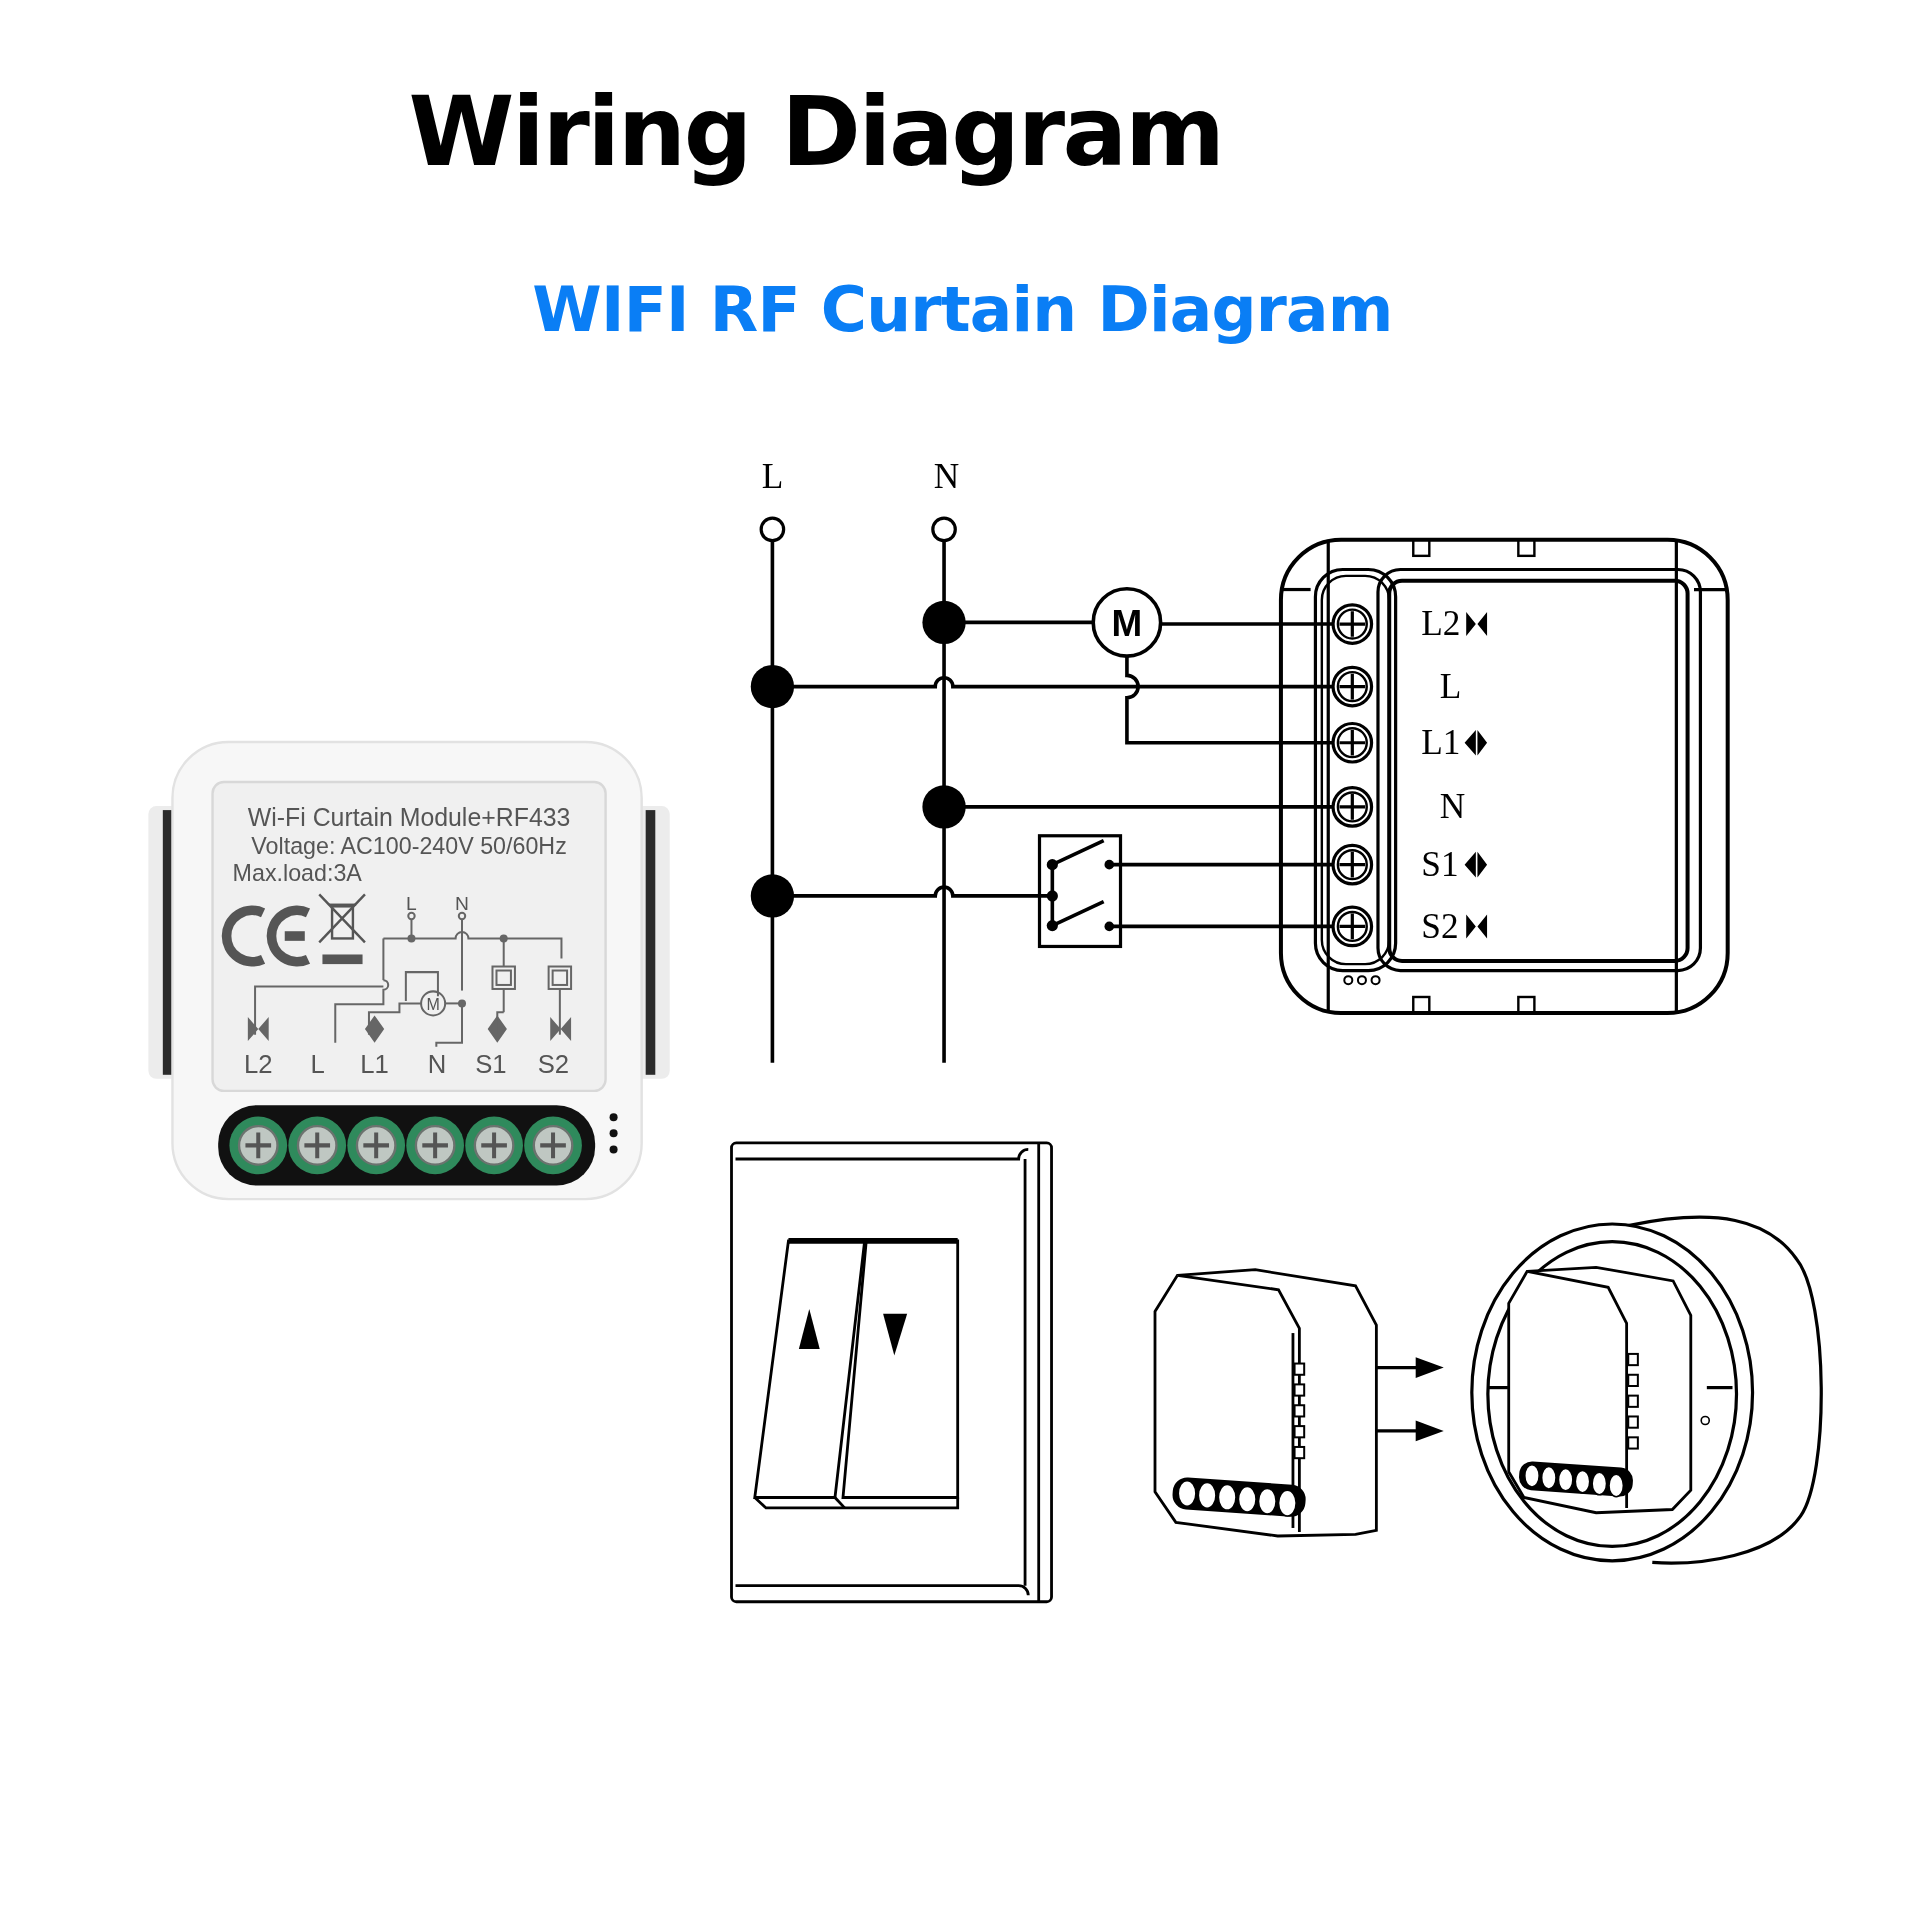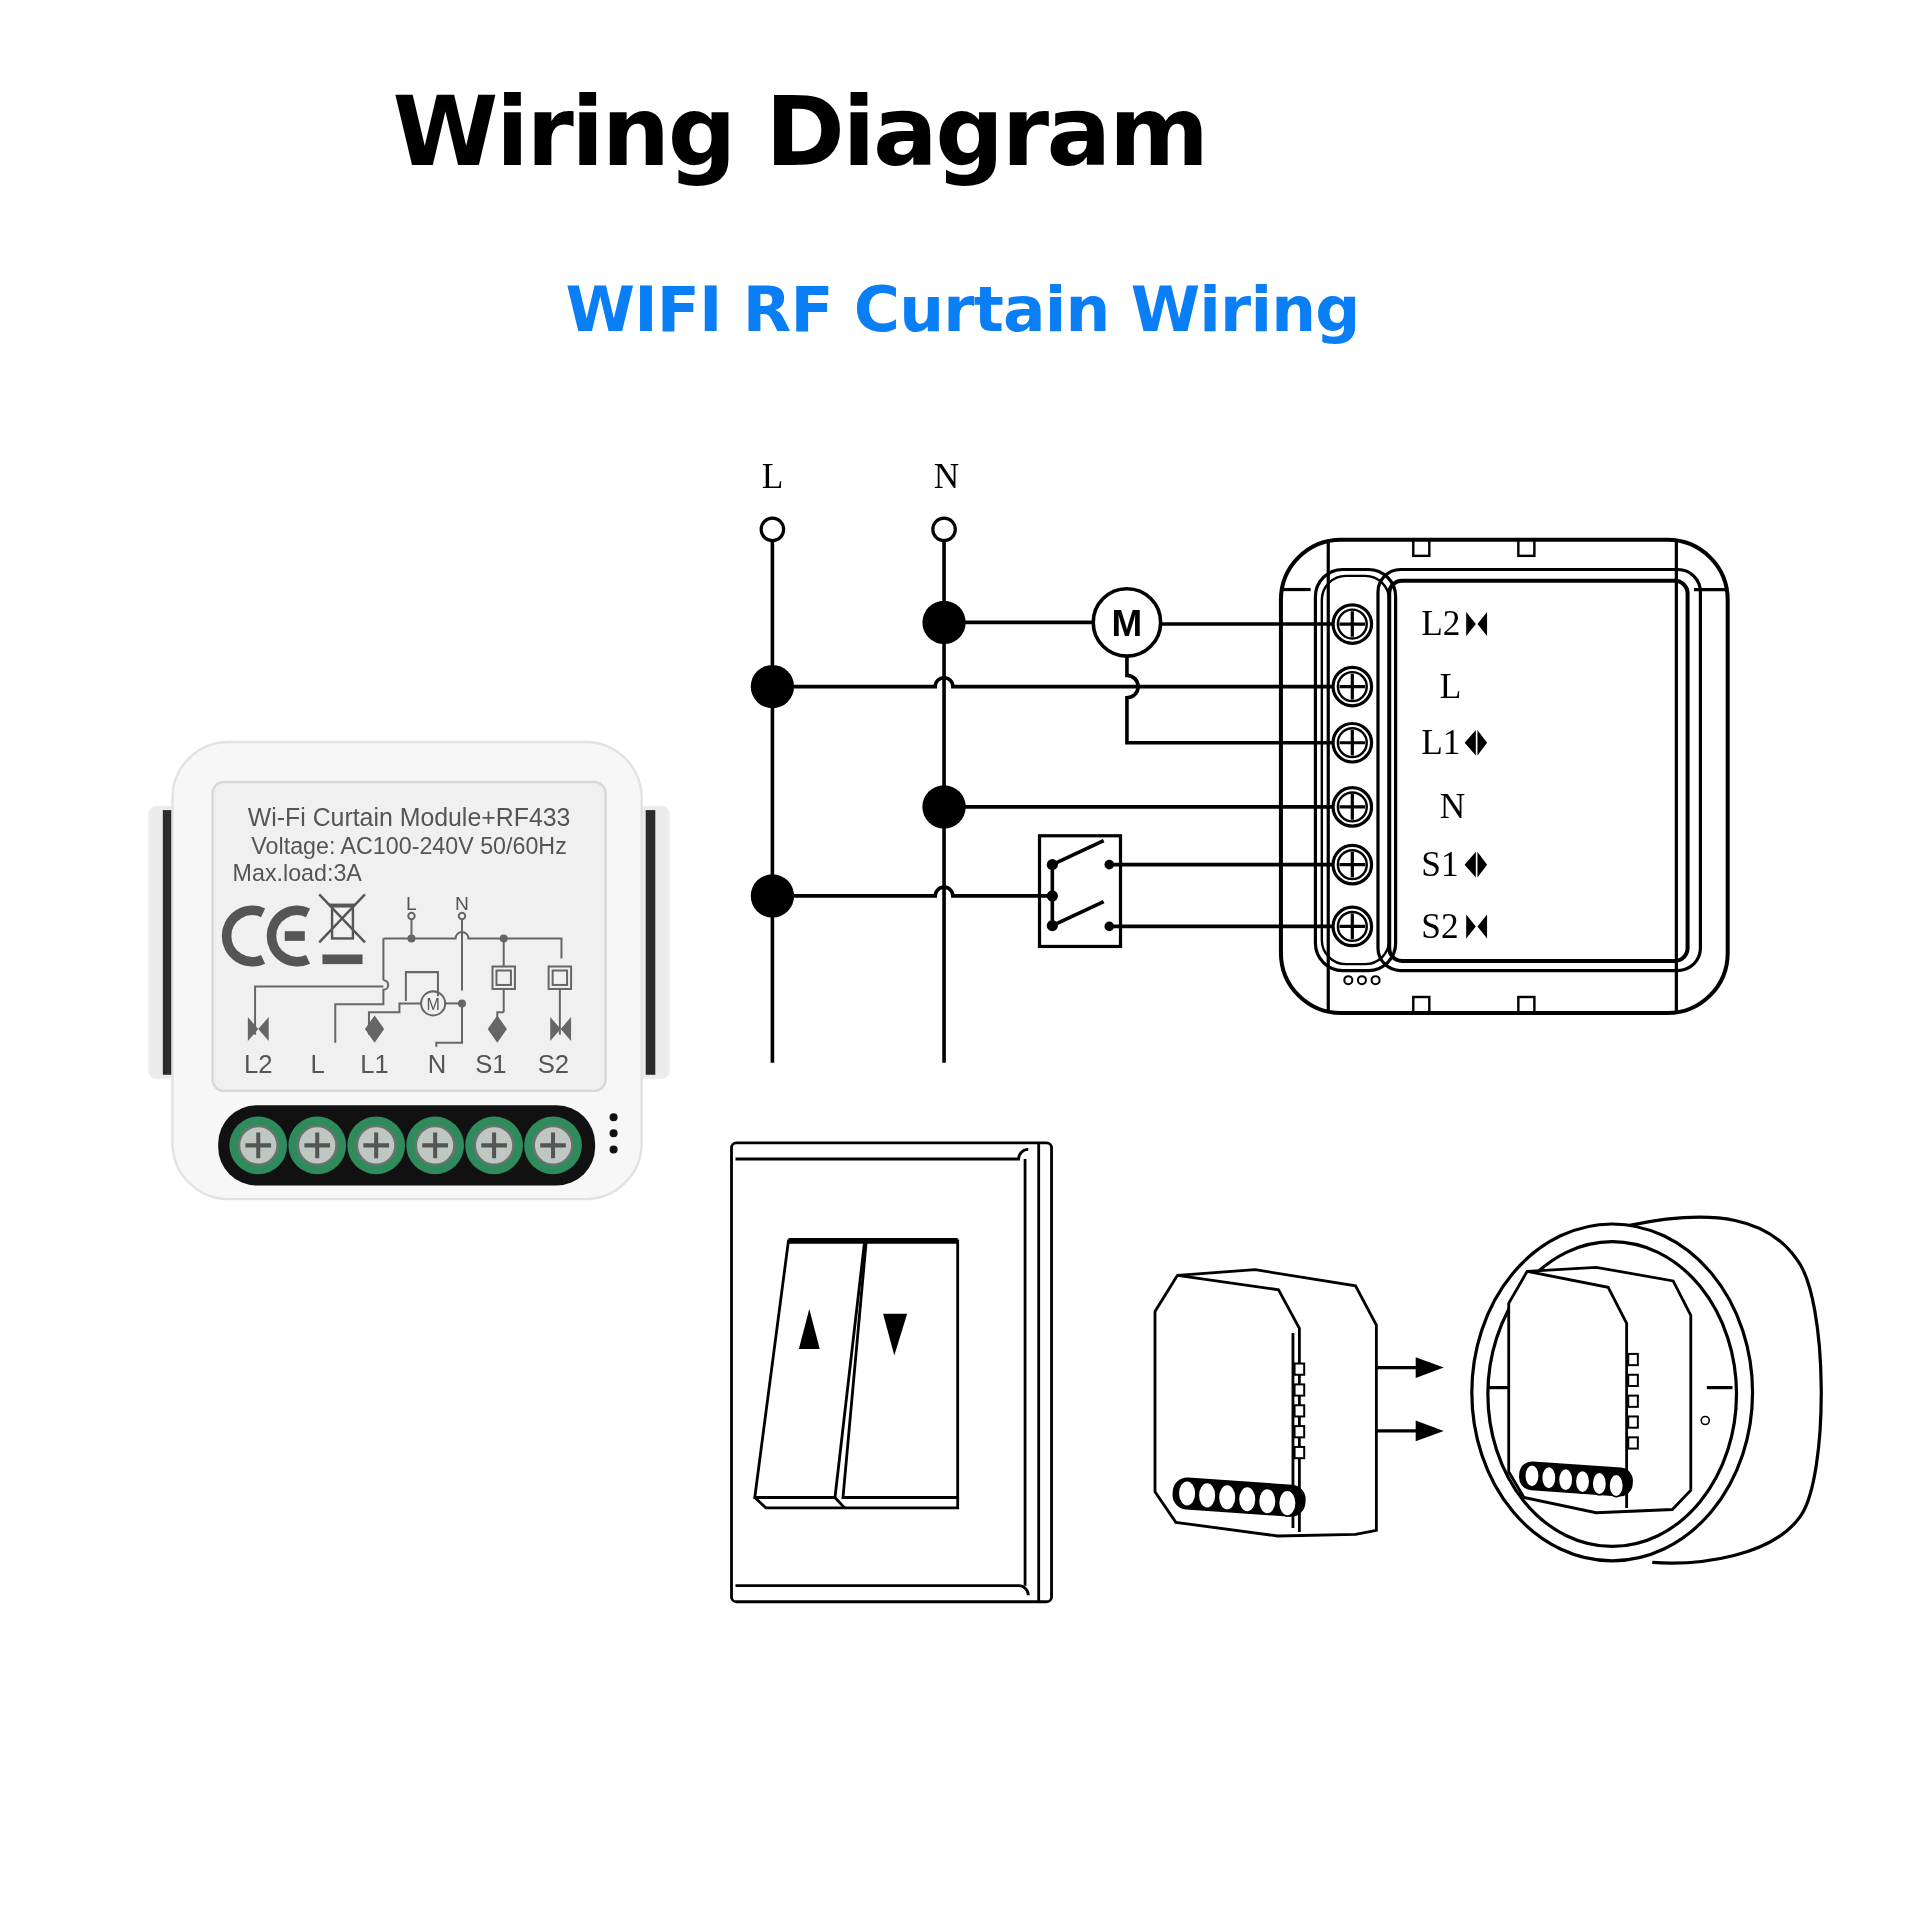--- a/index.html
+++ b/index.html
@@ -1,27 +1,27 @@
 <!DOCTYPE html>
 <html style="font-size:13px"><head>
 <meta charset="utf-8">
 <style>
   html, body { margin: 0; padding: 0; background: #ffffff; }
   body { width: 1925px; height: 1925px; position: relative; overflow: hidden; font-family: "DejaVu Sans", sans-serif; }
-  .title { position: absolute; left: 0; width: 1599px; top: 76px; text-align: center; font-family: "DejaVu Sans", sans-serif; font-weight: bold; font-size: 96px; color: #000; letter-spacing: -2.4px; }
+  .title { position: absolute; left: 0; width: 1599px; top: 76px; text-align: center; font-family: "DejaVu Sans", sans-serif; font-weight: bold; font-size: 96px; color: #000; letter-spacing: -2.4px; padding-left: 16px; }
   .subtitle { position: absolute; left: 0; width: 1925px; top: 273px; text-align: center; font-family: "DejaVu Sans", sans-serif; font-weight: bold; font-size: 63px; letter-spacing: -0.8px; }
   svg.canvas { position: absolute; left: 0; top: 0; }
   .serif { font-family: "Liberation Serif", "DejaVu Serif", serif; }
   .sans { font-family: "Liberation Sans", sans-serif; }
 </style>
 </head>
 <body>
 
 <div class="title">Wiring Diagram</div>
-<div class="subtitle" id="subtitle" style="color: rgb(10, 126, 245);">WIFI RF Curtain Wiring</div>
+<div class="subtitle" id="subtitle" style="color: rgb(10, 126, 245);">WIFI RF Curtain Diagram</div>
 
 <svg class="canvas" width="1925" height="1925" viewBox="0 0 2400 2400">
 
   <g>
 
     <rect x="185" y="1005" width="60" height="340" rx="10" fill="#ececec"></rect>
     <rect x="203" y="1010" width="12" height="330" fill="#2b2b2b"></rect>
     <rect x="775" y="1005" width="60" height="340" rx="10" fill="#ececec"></rect>
     <rect x="805" y="1010" width="12" height="330" fill="#2b2b2b"></rect>
 

